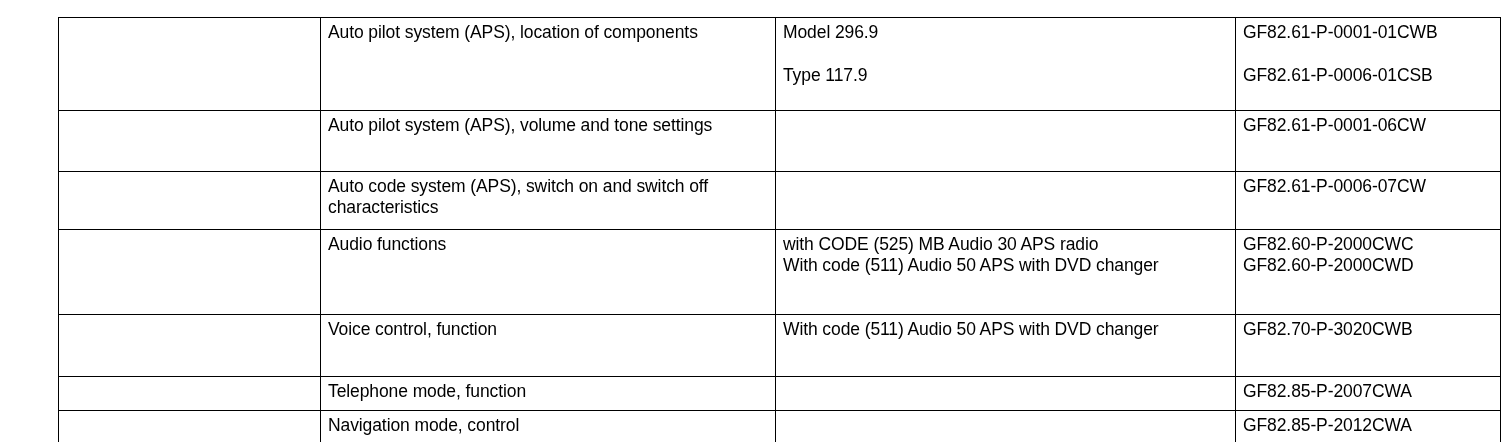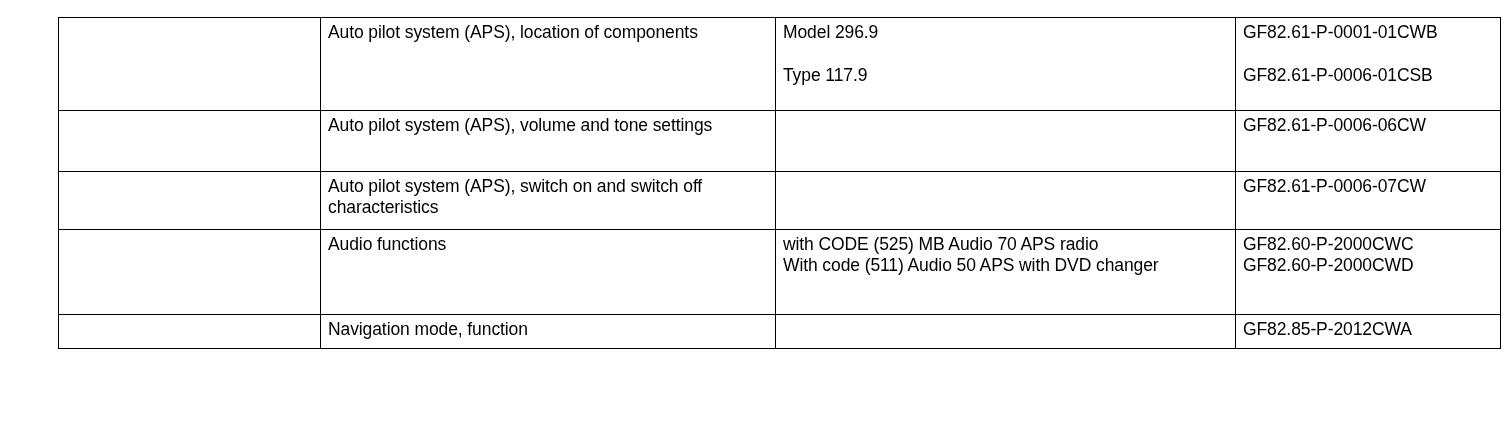--- a/index.html
+++ b/index.html
@@ -92,64 +92,92 @@
         <td class="col-index">
           <span class="cell-text"></span>
         </td>
         <td>
           <span class="cell-text">Auto pilot system (APS), volume and tone settings</span>
         </td>
         <td>
           <span class="cell-text"></span>
         </td>
         <td>
-          <span class="cell-text">GF82.61-P-0006-06CW</span>
+          <span class="cell-text">GF82.61-P-0001-06CW</span>
         </td>
       </tr>
 
       <tr class="r2">
         <td class="col-index">
           <span class="cell-text"></span>
         </td>
         <td>
-          <span class="cell-text">Auto pilot system (APS), switch on and switch off characteristics</span>
+          <span class="cell-text">Auto code system (APS), switch on and switch off characteristics</span>
         </td>
         <td>
           <span class="cell-text"></span>
         </td>
         <td>
           <span class="cell-text">GF82.61-P-0006-07CW</span>
         </td>
       </tr>
 
       <tr class="r3">
         <td class="col-index">
           <span class="cell-text"></span>
         </td>
         <td>
           <span class="cell-text">Audio functions</span>
         </td>
         <td>
-          <span class="cell-text">with CODE (525) MB Audio 70 APS radio</span>
+          <span class="cell-text">with CODE (525) MB Audio 30 APS radio</span>
           <span class="cell-text">With code (511) Audio 50 APS with DVD changer</span>
         </td>
         <td>
           <span class="cell-text">GF82.60-P-2000CWC</span>
           <span class="cell-text">GF82.60-P-2000CWD</span>
         </td>
       </tr>
 
+      <tr class="r4">
+        <td class="col-index">
+          <span class="cell-text"></span>
+        </td>
+        <td>
+          <span class="cell-text">Voice control, function</span>
+        </td>
+        <td>
+          <span class="cell-text">With code (511) Audio 50 APS with DVD changer</span>
+        </td>
+        <td>
+          <span class="cell-text">GF82.70-P-3020CWB</span>
+        </td>
+      </tr>
 
+      <tr class="r5">
+        <td class="col-index">
+          <span class="cell-text"></span>
+        </td>
+        <td>
+          <span class="cell-text">Telephone mode, function</span>
+        </td>
+        <td>
+          <span class="cell-text"></span>
+        </td>
+        <td>
+          <span class="cell-text">GF82.85-P-2007CWA</span>
+        </td>
+      </tr>
 
       <tr class="r6">
         <td class="col-index">
           <span class="cell-text"></span>
         </td>
         <td>
-          <span class="cell-text">Navigation mode, function</span>
+          <span class="cell-text">Navigation mode, control</span>
         </td>
         <td>
           <span class="cell-text"></span>
         </td>
         <td>
           <span class="cell-text">GF82.85-P-2012CWA</span>
         </td>
       </tr>
 
     </tbody>

